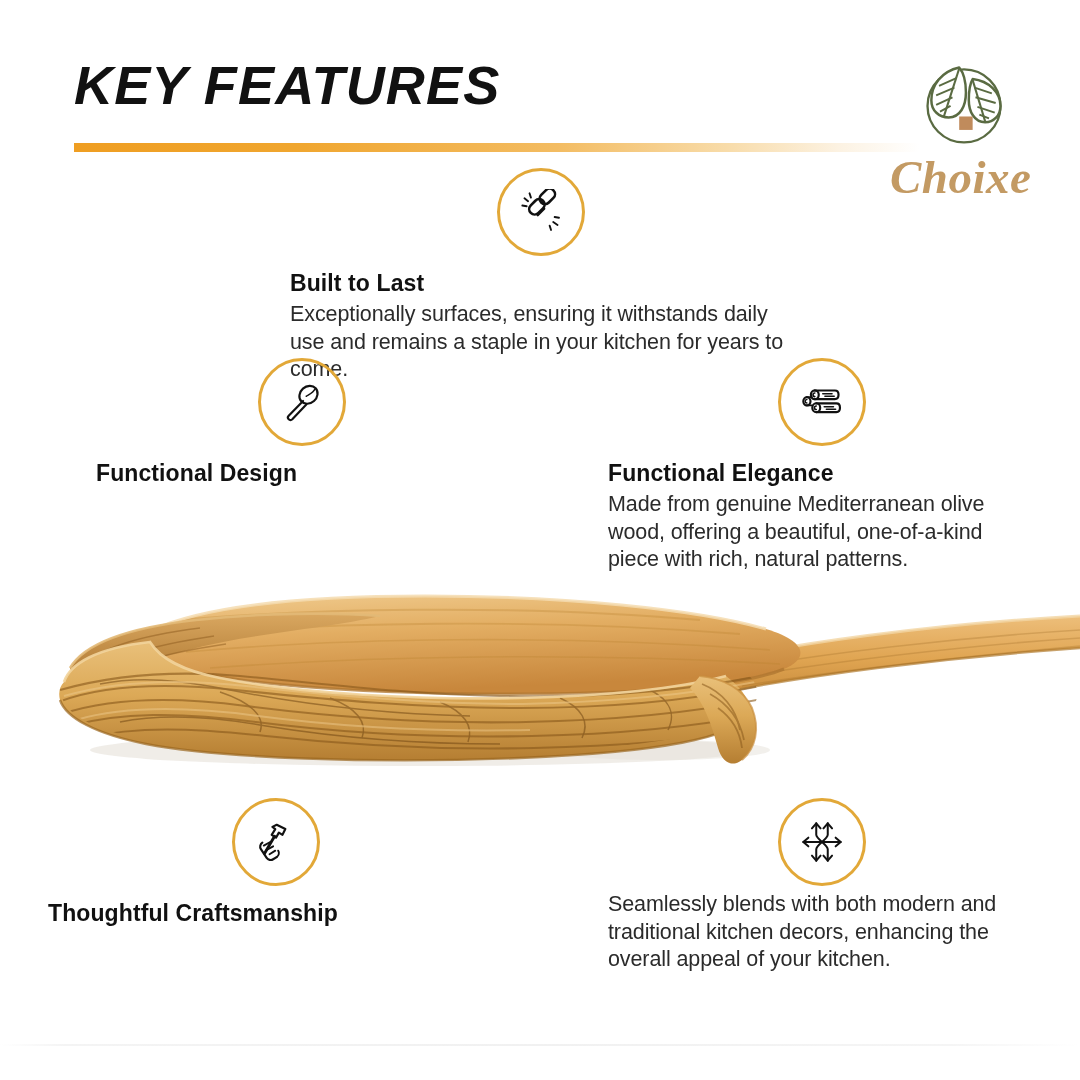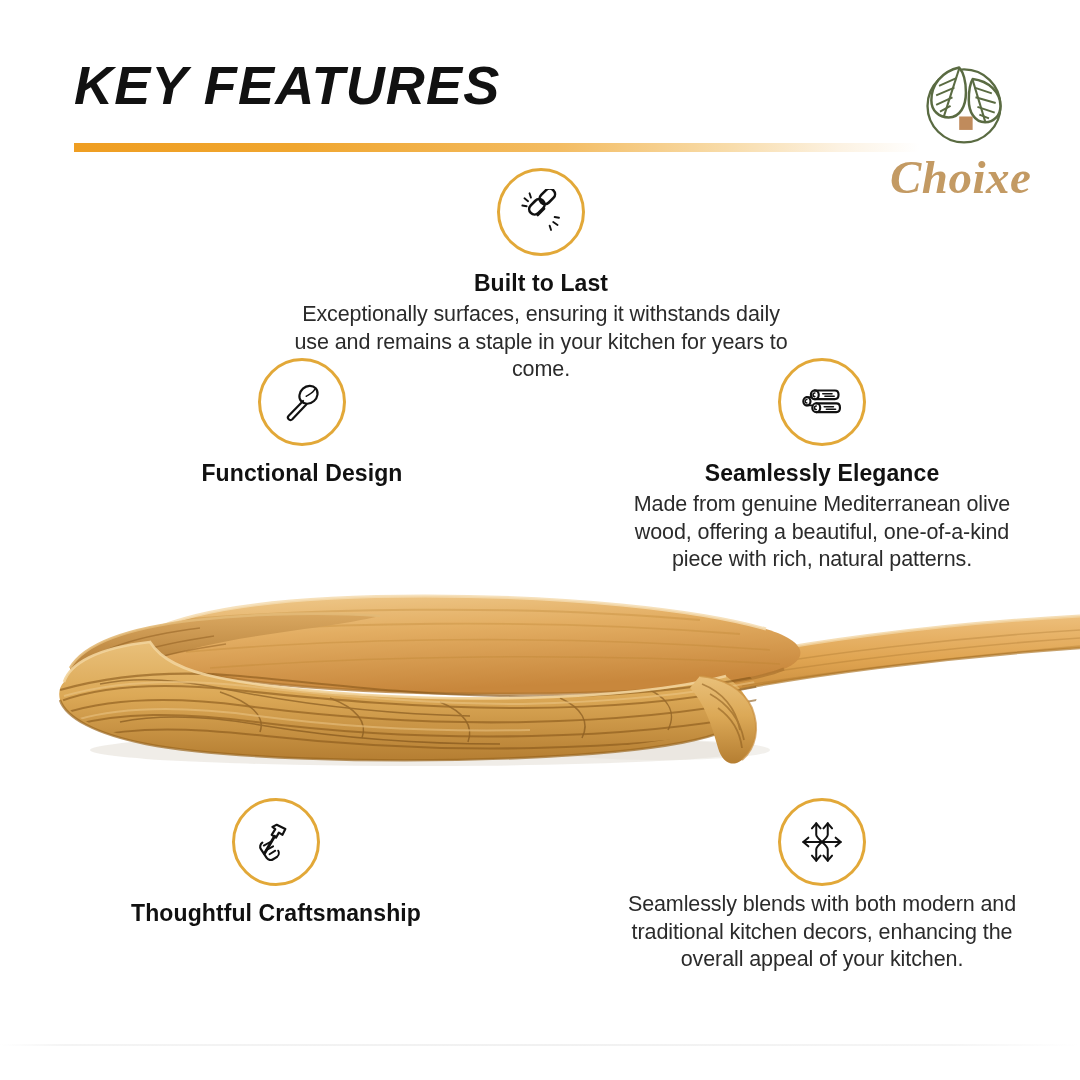--- a/index.html
+++ b/index.html
@@ -60,21 +60,21 @@
     font-weight: bold;
     color: #C39A63;
     line-height: 1;
     margin-top: 2px;
     letter-spacing: 0.5px;
   }
 
   
   .feature {
     position: absolute;
-    text-align: center;
+    text-align: left;
   }
   .feature-icon-wrap {
     width: 88px;
     height: 88px;
     margin: 0 auto;
     border: 3px solid #E2A838;
     border-radius: 50%;
     box-sizing: border-box;
     display: flex;
     align-items: center;
@@ -189,21 +189,21 @@
       <ellipse cx="24" cy="40" rx="5.5" ry="6.2"></ellipse>
       <path d="M24 37.5 C22.5 37.5 21.5 38.6 21.5 40 C21.5 41.4 22.5 42.5 24 42.5" stroke-width="2.2"></path>
 
       <ellipse cx="11" cy="31" rx="5" ry="5.8"></ellipse>
       <path d="M11 28.5 C9.6 28.5 8.6 29.6 8.6 31 C8.6 32.4 9.6 33.5 11 33.5" stroke-width="2"></path>
       <path d="M11 25.2 L18 25.2 M11 36.8 L18 36.8" stroke-width="2.4"></path>
 
       <path d="M33 20.5 L46 20.5 M36 24 L49 24 M35 38.5 L48 38.5 M38 42 L51 42" stroke-width="2"></path>
     </svg>
   </div>
-  <div class="feature-title">Seamlessly Elegance</div>
+  <div class="feature-title">Functional Elegance</div>
   <div class="feature-desc">Made from genuine Mediterranean olive wood, offering a beautiful, one-of-a-kind piece with rich, natural patterns.</div>
 </div>
 
 <div id="product-photo">
   <svg width="1080" height="222" viewBox="0 0 1080 222">
     <defs>
       <linearGradient id="gSpoonBowl" x1="0" y1="0" x2="0.3" y2="1">
         <stop offset="0%" stop-color="#F0CB8E"></stop>
         <stop offset="42%" stop-color="#E3AE63"></stop>
         <stop offset="100%" stop-color="#C8873C"></stop>

